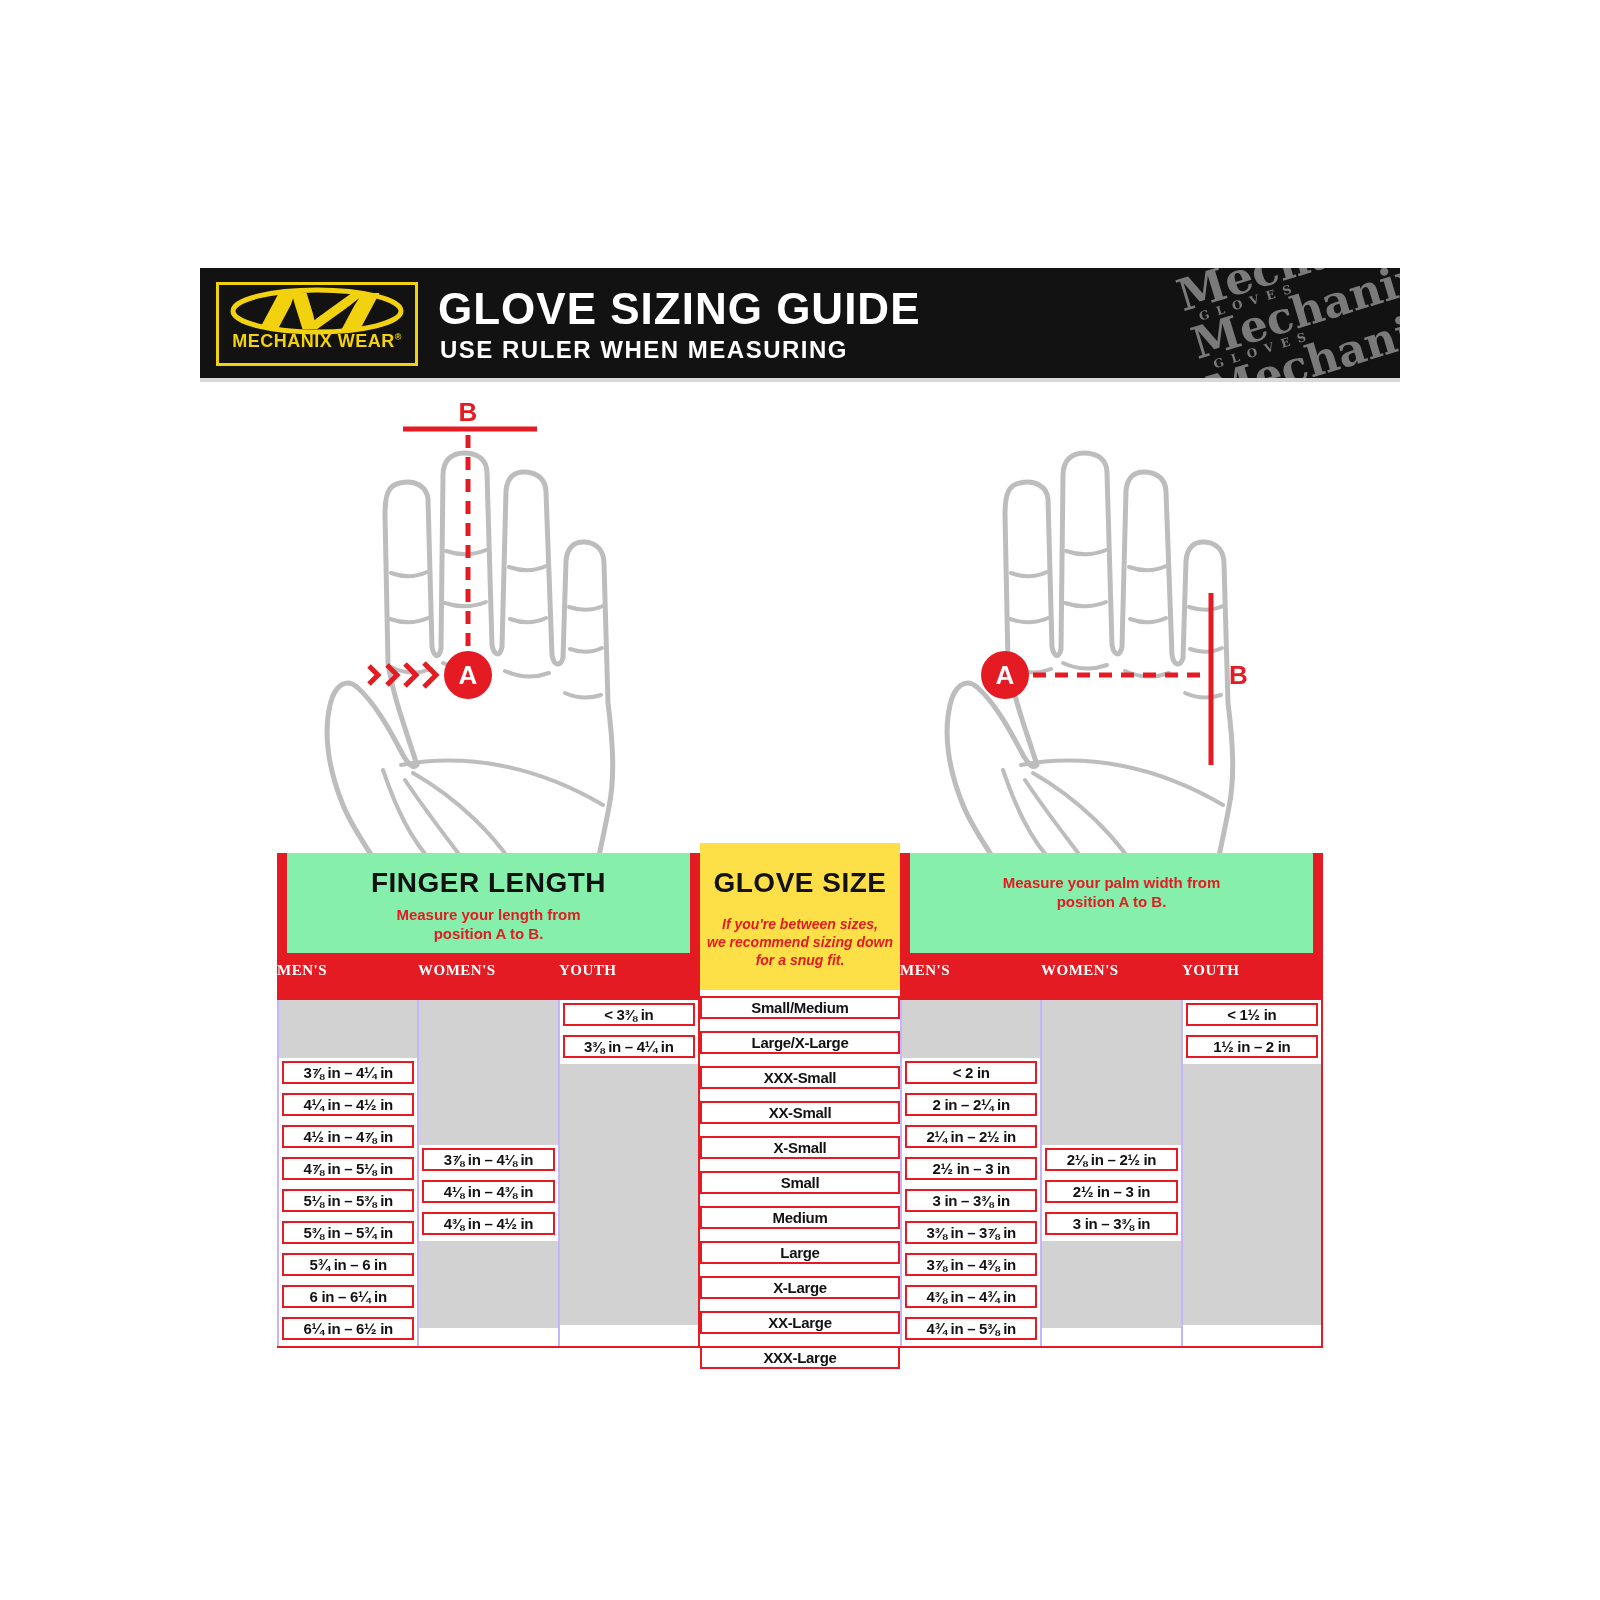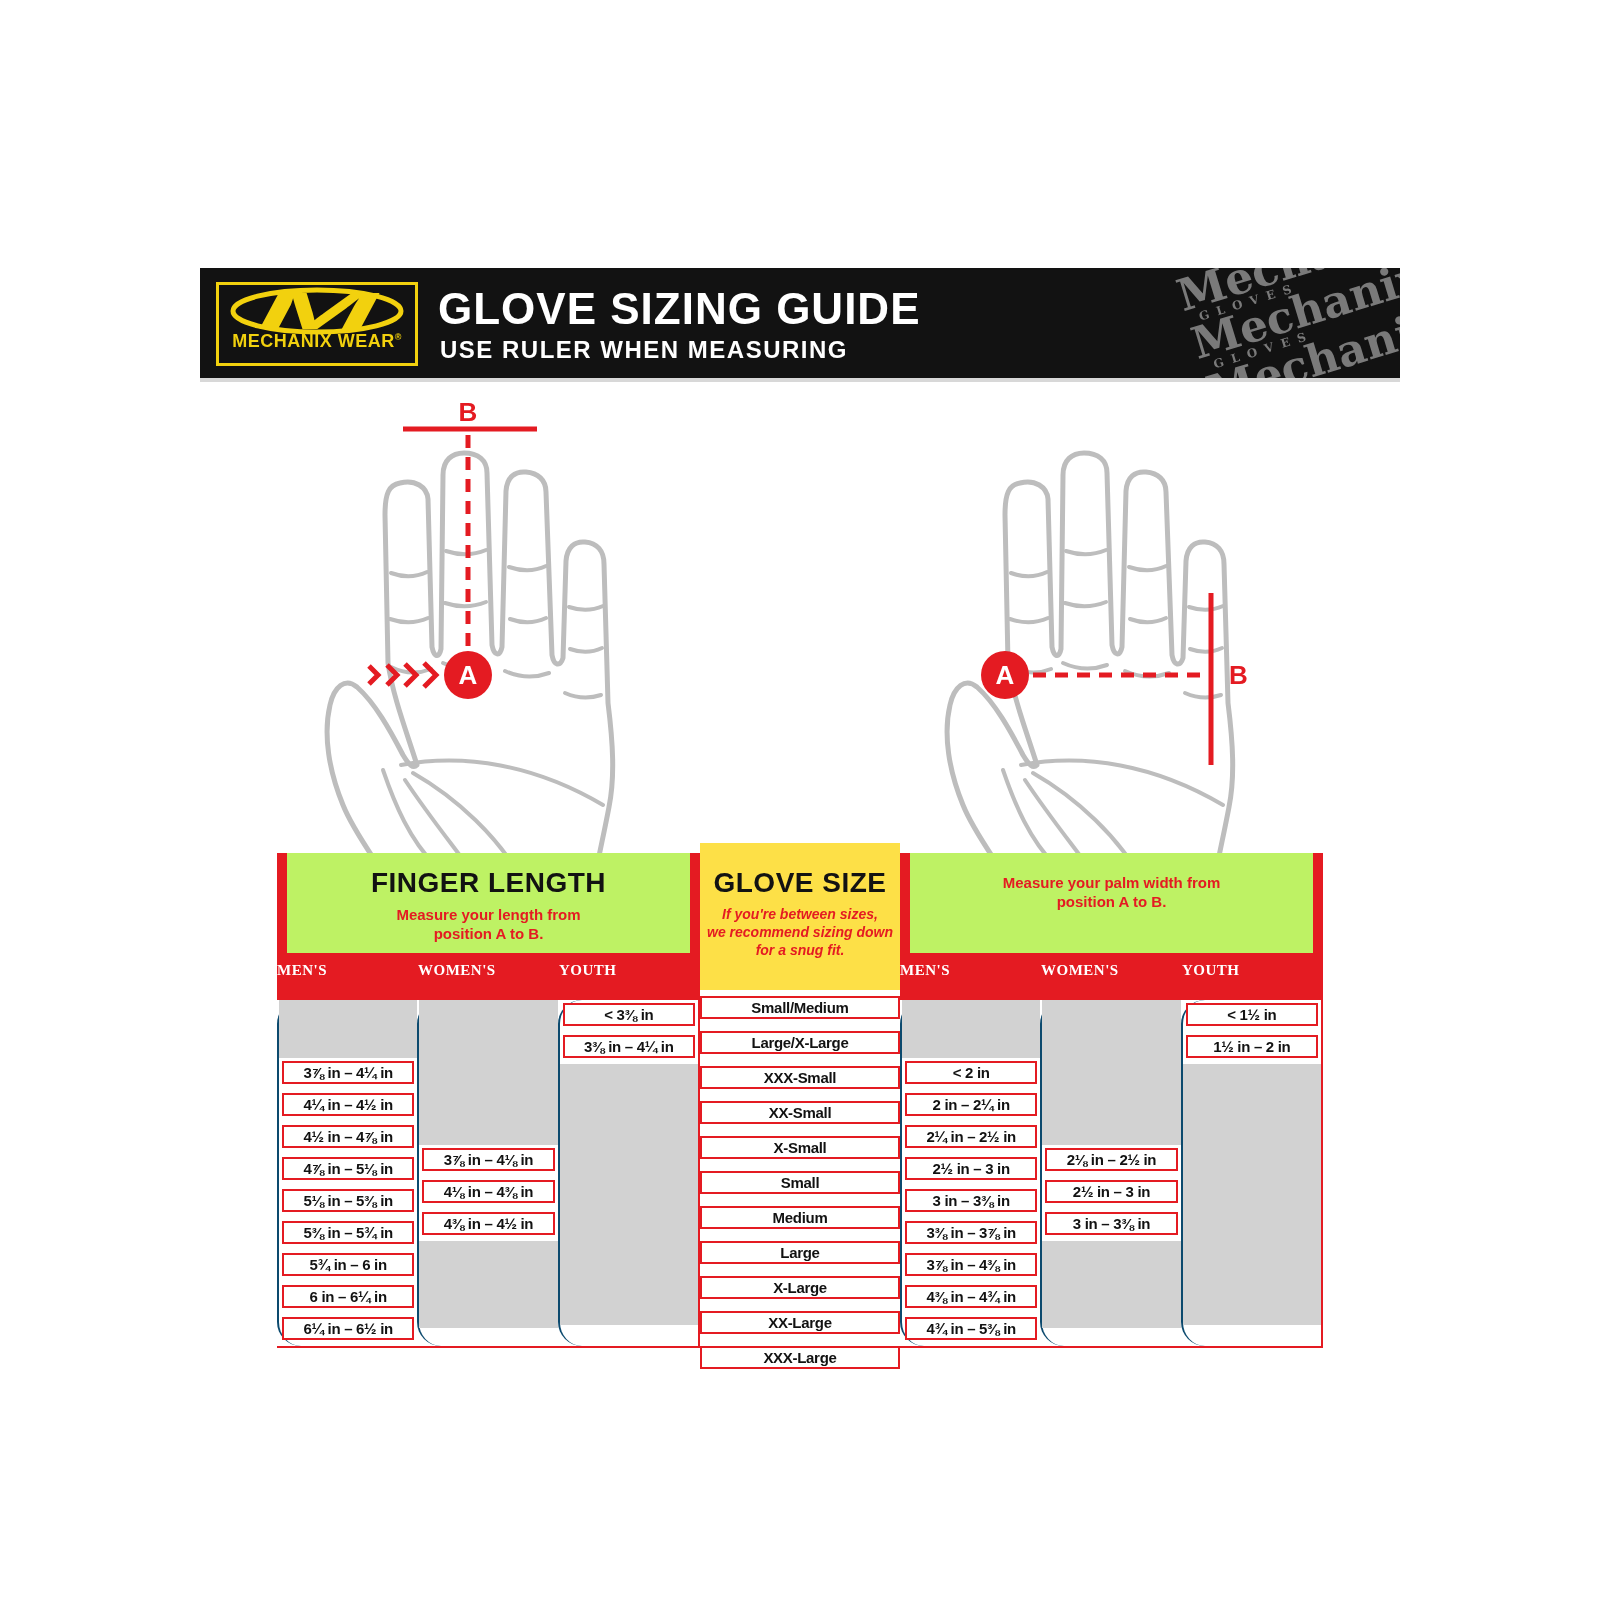--- a/index.html
+++ b/index.html
@@ -20,35 +20,35 @@
 
   
   .hand-svg{position:absolute;top:400px;z-index:1;}
   #hand-left{left:285px;}
   #hand-right{left:905px;}
 
   
   .tables{position:absolute;left:277px;top:843px;width:1046px;height:470px;z-index:5;}
   .side-block{position:absolute;top:0;width:423px;}
   .side-head{background:#e41b22;height:147px;box-sizing:border-box;}
-  .white-box{background:#bef264;margin:10px 10px 0 10px;height:100px;text-align:center;box-sizing:border-box;padding-top:14px;}
+  .white-box{background:#86efac;margin:10px 10px 0 10px;height:100px;text-align:center;box-sizing:border-box;padding-top:14px;}
   .tbl-title{font-weight:bold;font-size:28px;letter-spacing:.5px;color:#121212;}
   .tbl-sub{font-weight:bold;font-size:15px;line-height:19px;color:#e41b22;margin-top:6px;}
   .col-heads{display:flex;height:37px;}
   .col-heads div{flex:1;color:#fff;font-weight:bold;font-size:15px;letter-spacing:.5px;text-align:left;line-height:34px;font-family:Liberation Serif, serif;}
   .tbody{display:flex;border-right:2px solid #e41b22;border-bottom:2px solid #e41b22;box-sizing:border-box;background:#fff;}
-  .tcol{flex:1;border-left:2px solid #0c4a6e;border-radius:24px;}
+  .tcol{flex:1;border-left:2px solid #c4b5fd;}
   .slot{height:29px;box-sizing:border-box;}
   .slot.gray{background:#d2d2d2;}
   .cell{margin:3px;height:23px;box-sizing:border-box;border:2px solid #e41b22;background:#fff;color:#121212;
         font-weight:bold;font-size:15px;display:flex;align-items:center;justify-content:center;white-space:nowrap;letter-spacing:-0.3px;}
   
   .mid-block{position:absolute;left:423px;top:0;width:200px;}
   .mid-head{height:147px;background:#fde047;text-align:center;box-sizing:border-box;padding-top:24px;}
-  .mid-sub{font-weight:bold;font-style:italic;font-size:14px;line-height:18px;color:#e41b22;margin-top:6px;}
+  .mid-sub{font-weight:bold;font-style:italic;font-size:14px;line-height:18px;color:#e41b22;margin-top:16px;}
   .mid-body .slot{height:29px;}
   .mid-body .cell{margin:6px 0;}
 </style>
 </head>
 <body>
 
 <div class="topbar">
   <div class="logo-box">
     <svg class="logo-m-svg" width="180" height="48" viewBox="0 0 180 48">
       <ellipse cx="90" cy="24" rx="84" ry="21" fill="none" stroke="#f2d10e" stroke-width="5"></ellipse>

